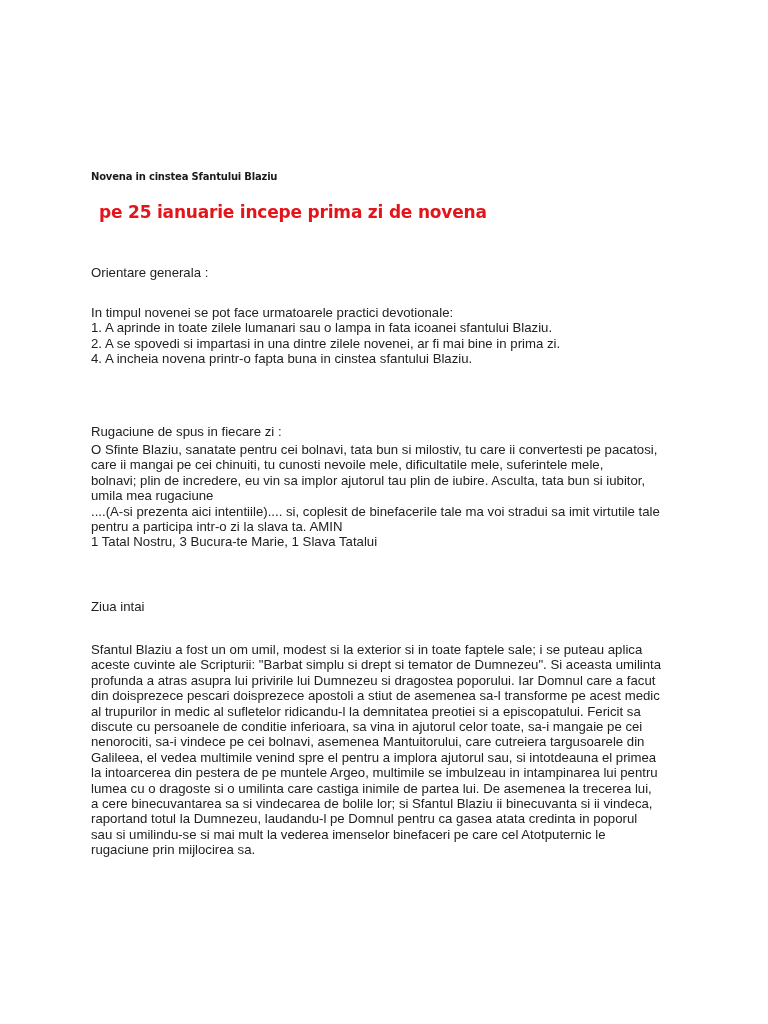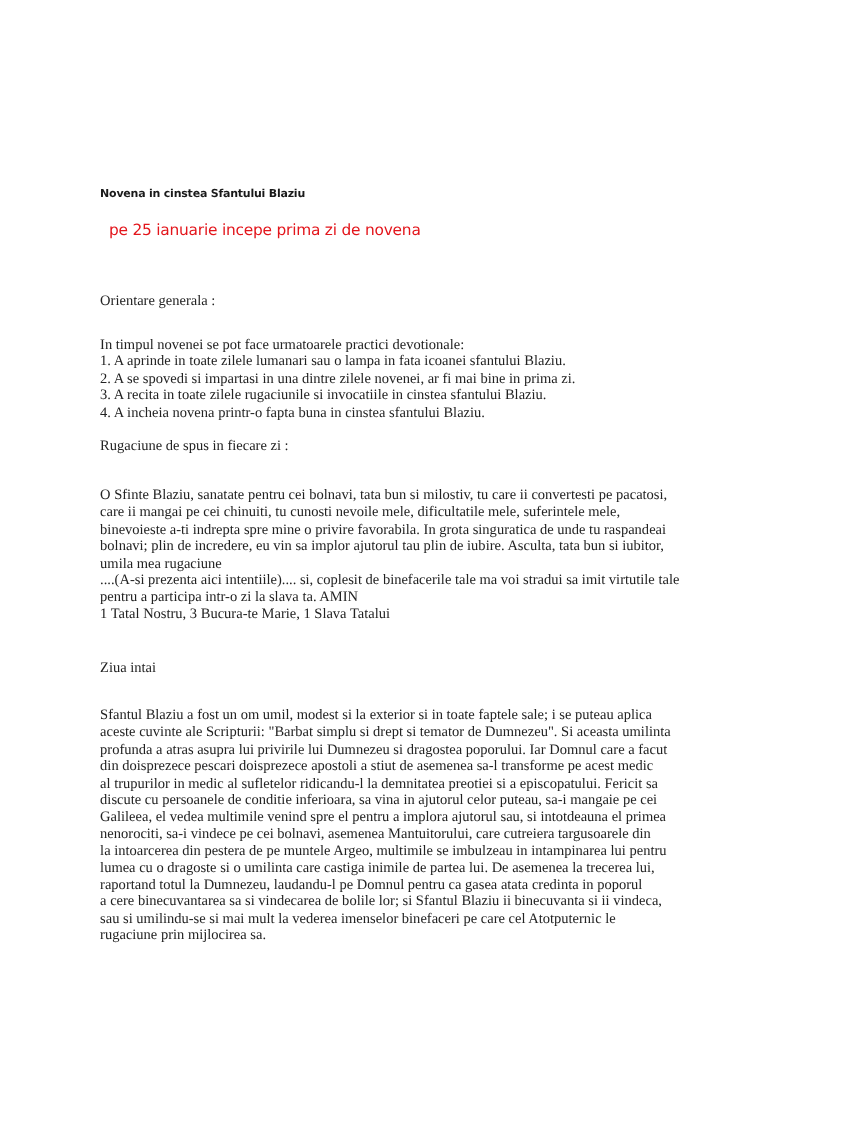--- a/index.html
+++ b/index.html
@@ -8,71 +8,69 @@
     position: relative;
   }
   .page { position: absolute; left: 91px; top: 0; width: 600px; }
   .title {
     position: absolute; top: 171px; left: 0;
     font-family: "DejaVu Sans", sans-serif; font-weight: bold;
     font-size: 10px; color: #1a1a1a; white-space: nowrap; letter-spacing: -0.2px;
   }
   .subtitle {
     position: absolute; top: 202px; left: 8px;
-    font-family: "DejaVu Sans", sans-serif; font-weight: normal;
-    font-size: 14px; color: #e3151b; white-space: nowrap; letter-spacing: -0.2px;
+    font-family: "DejaVu Sans", sans-serif; font-weight: bold;
+    font-size: 17px; color: #e3151b; white-space: nowrap; letter-spacing: -0.2px;
   }
   .txt {
     position: absolute; left: 0;
-    font-family: Liberation Serif, serif; font-size: 13.2px;
+    font-family: Liberation Sans, sans-serif; font-size: 13.2px;
     color: #222; line-height: 15.4px; white-space: nowrap;
   }
   .line { display: block; }
 </style>
 </head>
 <body>
 
 <div class="page">
   <div class="title">Novena in cinstea Sfantului Blaziu</div>
   <div class="subtitle">pe 25 ianuarie incepe prima zi de novena</div>
 
   <div class="txt" style="top:265px">Orientare generala :</div>
 
   <div class="txt" style="top:305px">
     <span class="line">In timpul novenei se pot face urmatoarele practici devotionale:</span>
     <span class="line">1. A aprinde in toate zilele lumanari sau o lampa in fata icoanei sfantului Blaziu.</span>
     <span class="line">2. A se spovedi si impartasi in una dintre zilele novenei, ar fi mai bine in prima zi.</span>
-    <span class="line">3. A recita in toate zilele rugaciunile si invocatiile in cinstea sfantului Blaziu.</span>
     <span class="line">4. A incheia novena printr-o fapta buna in cinstea sfantului Blaziu.</span>
   </div>
 
-  <div class="txt" style="top:397px">Rugaciune de spus in fiecare zi :</div>
+  <div class="txt" style="top:424px">Rugaciune de spus in fiecare zi :</div>
 
   <div class="txt" style="top:442px">
     <span class="line">O Sfinte Blaziu, sanatate pentru cei bolnavi, tata bun si milostiv, tu care ii convertesti pe pacatosi,</span>
     <span class="line">care ii mangai pe cei chinuiti, tu cunosti nevoile mele, dificultatile mele, suferintele mele,</span>
-    <span class="line">binevoieste a-ti indrepta spre mine o privire favorabila. In grota singuratica de unde tu raspandeai</span>
     <span class="line">bolnavi; plin de incredere, eu vin sa implor ajutorul tau plin de iubire. Asculta, tata bun si iubitor,</span>
     <span class="line">umila mea rugaciune</span>
     <span class="line">....(A-si prezenta aici intentiile).... si, coplesit de binefacerile tale ma voi stradui sa imit virtutile tale</span>
     <span class="line">pentru a participa intr-o zi la slava ta. AMIN</span>
     <span class="line">1 Tatal Nostru, 3 Bucura-te Marie, 1 Slava Tatalui</span>
   </div>
 
   <div class="txt" style="top:599px">Ziua intai</div>
 
   <div class="txt" style="top:642px">
     <span class="line">Sfantul Blaziu a fost un om umil, modest si la exterior si in toate faptele sale; i se puteau aplica</span>
     <span class="line">aceste cuvinte ale Scripturii: "Barbat simplu si drept si temator de Dumnezeu". Si aceasta umilinta</span>
     <span class="line">profunda a atras asupra lui privirile lui Dumnezeu si dragostea poporului. Iar Domnul care a facut</span>
     <span class="line">din doisprezece pescari doisprezece apostoli a stiut de asemenea sa-l transforme pe acest medic</span>
     <span class="line">al trupurilor in medic al sufletelor ridicandu-l la demnitatea preotiei si a episcopatului. Fericit sa</span>
-    <span class="line">discute cu persoanele de conditie inferioara, sa vina in ajutorul celor puteau, sa-i mangaie pe cei</span>
+    <span class="line">discute cu persoanele de conditie inferioara, sa vina in ajutorul celor toate, sa-i mangaie pe cei</span>
+    <span class="line">nenorociti, sa-i vindece pe cei bolnavi, asemenea Mantuitorului, care cutreiera targusoarele din</span>
     <span class="line">Galileea, el vedea multimile venind spre el pentru a implora ajutorul sau, si intotdeauna el primea</span>
-    <span class="line">nenorociti, sa-i vindece pe cei bolnavi, asemenea Mantuitorului, care cutreiera targusoarele din</span>
     <span class="line">la intoarcerea din pestera de pe muntele Argeo, multimile se imbulzeau in intampinarea lui pentru</span>
     <span class="line">lumea cu o dragoste si o umilinta care castiga inimile de partea lui. De asemenea la trecerea lui,</span>
+    <span class="line">a cere binecuvantarea sa si vindecarea de bolile lor; si Sfantul Blaziu ii binecuvanta si ii vindeca,</span>
     <span class="line">raportand totul la Dumnezeu, laudandu-l pe Domnul pentru ca gasea atata credinta in poporul</span>
-    <span class="line">a cere binecuvantarea sa si vindecarea de bolile lor; si Sfantul Blaziu ii binecuvanta si ii vindeca,</span>
     <span class="line">sau si umilindu-se si mai mult la vederea imenselor binefaceri pe care cel Atotputernic le</span>
     <span class="line">rugaciune prin mijlocirea sa.</span>
   </div>
 </div>
 
 </body></html>

